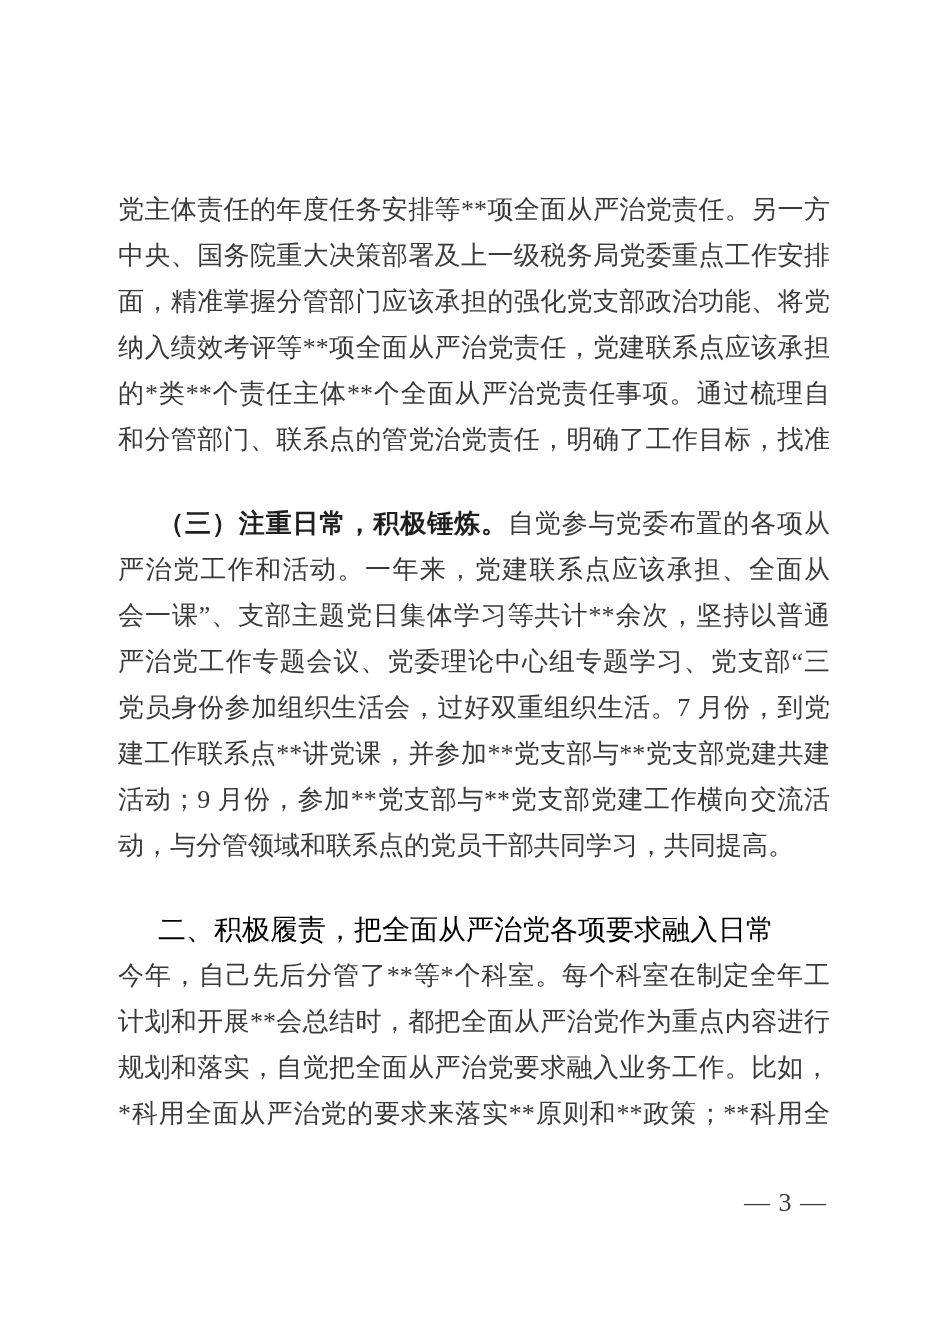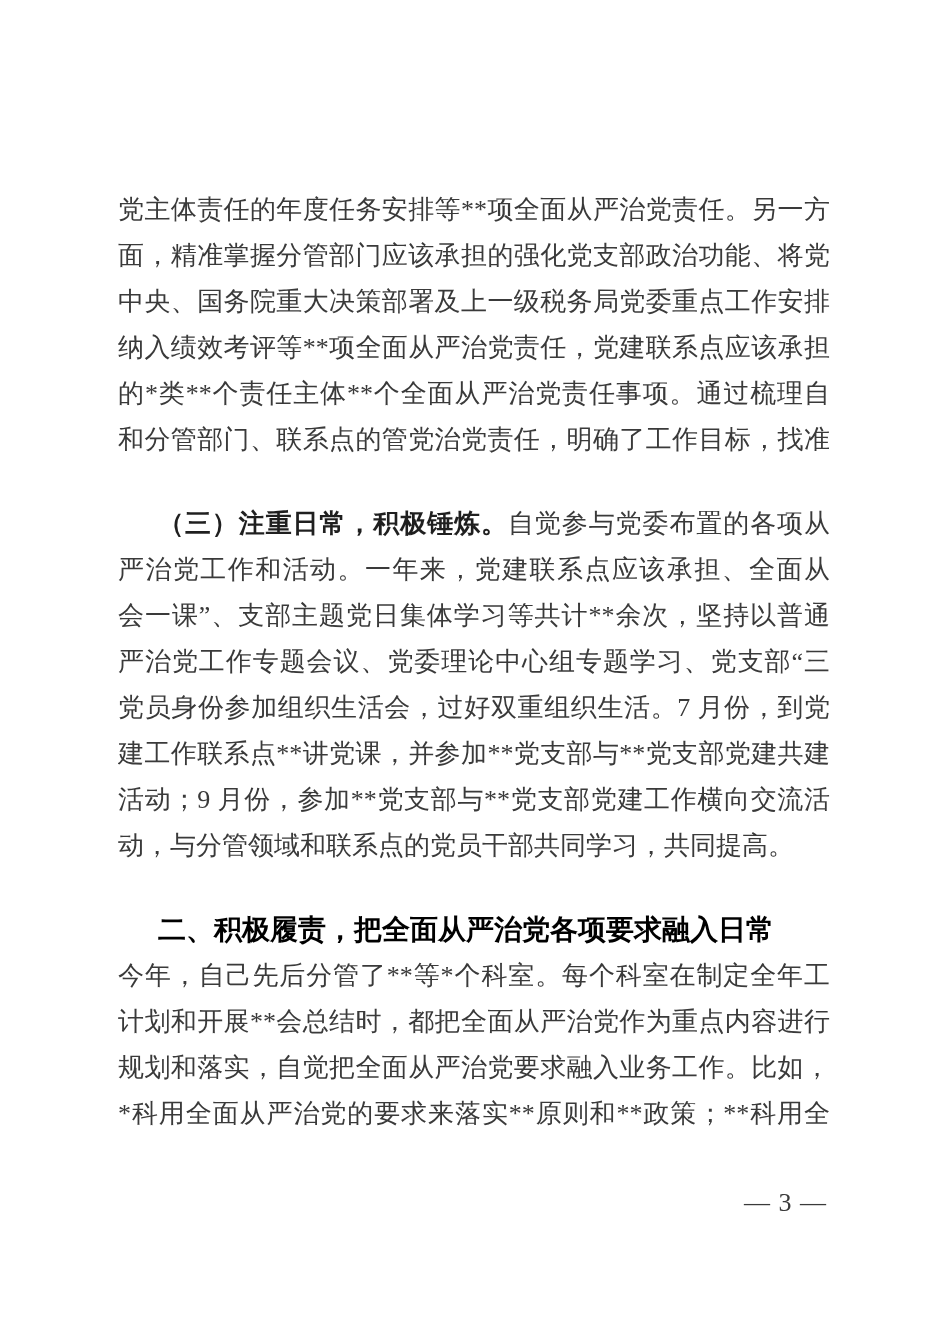--- a/index.html
+++ b/index.html
@@ -38,21 +38,21 @@
     padding-left: 40px;
     margin-top: 38px;
   }
   .run.body { color: #3a3a3a; }
   .run.kaiti {
     font-weight: 600;
     color: #1f1f1f;
   }
   .run.hei {
     font-family: "Liberation Sans", "DejaVu Sans", sans-serif;
-    font-weight: bold;
+    font-weight: normal;
     font-size: 28px;
     color: #000000;
   }
   .footer {
     position: absolute;
     left: 744px;
     top: 1186px;
     font-size: 26px;
     line-height: 34px;
     color: #3a3a3a;
@@ -60,22 +60,22 @@
     white-space: nowrap;
   }
 </style>
 </head>
 <body>
 
 <div class="page">
   <main class="content" id="doc">
       <div class="block">
         <div class="line j"><span class="run body">党主体责任的年度任务安排等**项全面从严治党责任。另一方</span></div>
+        <div class="line j"><span class="run body">中央、国务院重大决策部署及上一级税务局党委重点工作安排</span></div>
         <div class="line j"><span class="run body">面，精准掌握分管部门应该承担的强化党支部政治功能、将党</span></div>
-        <div class="line j"><span class="run body">中央、国务院重大决策部署及上一级税务局党委重点工作安排</span></div>
         <div class="line j"><span class="run body">纳入绩效考评等**项全面从严治党责任，党建联系点应该承担</span></div>
         <div class="line j"><span class="run body">的*类**个责任主体**个全面从严治党责任事项。通过梳理自己</span></div>
         <div class="line j"><span class="run body">和分管部门、联系点的管党治党责任，明确了工作目标，找准</span></div>
       </div>
       <div class="block">
         <div class="line j indent"><span class="run kaiti">（三）注重日常，积极锤炼。</span><span class="run body">自觉参与党委布置的各项从</span></div>
         <div class="line j"><span class="run body">严治党工作和活动。一年来，党建联系点应该承担、全面从</span></div>
         <div class="line j"><span class="run body">会一课”、支部主题党日集体学习等共计**余次，坚持以普通</span></div>
         <div class="line j"><span class="run body">严治党工作专题会议、党委理论中心组专题学习、党支部“三</span></div>
         <div class="line j"><span class="run body">党员身份参加组织生活会，过好双重组织生活。7 月份，到党</span></div>

